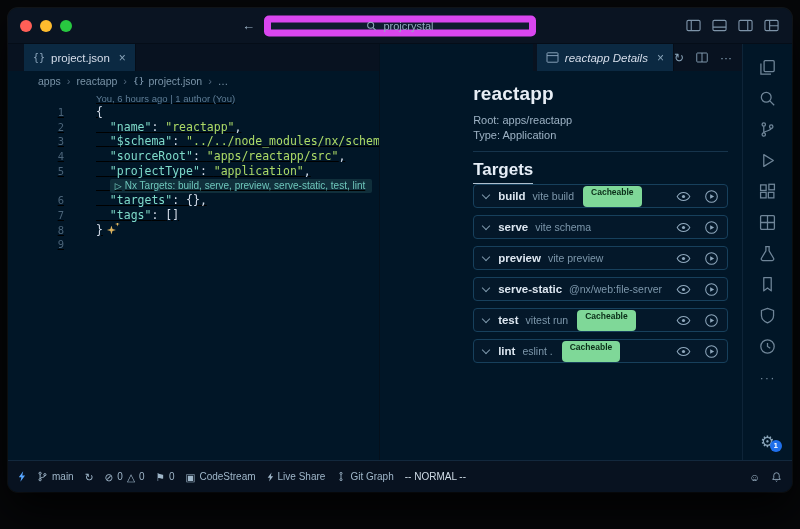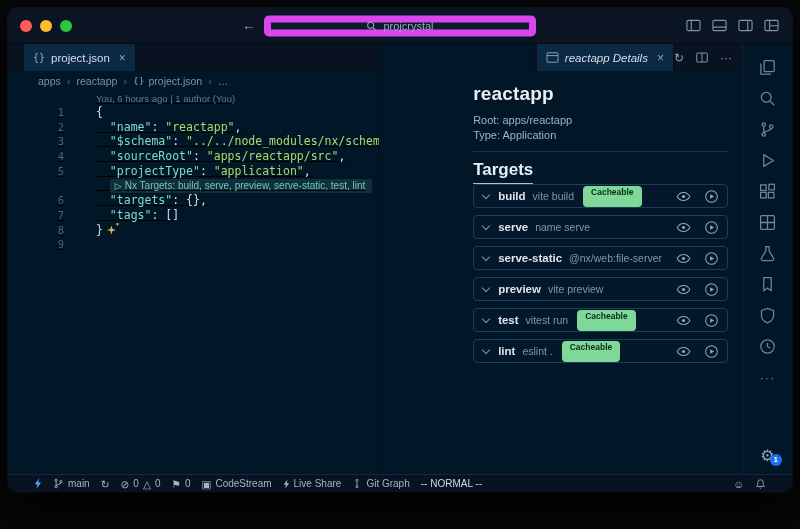--- a/index.html
+++ b/index.html
@@ -103,22 +103,22 @@
   .acb { height:31px; width:100%; display:flex; align-items:center; justify-content:center;
          color:#6f8598; cursor:pointer; }
   .acb .char-ic { font-size:13px; letter-spacing:1px; }
   .act-bottom { margin-top:auto; position:relative; cursor:pointer; }
   .gear { font-size:16px; color:#8aa5ba; }
   .nbadge { position:absolute; right:-7px; bottom:-1px; width:12px; height:12px; border-radius:50%;
             background:#1f6feb; color:#fff; font-size:8px; line-height:12px; text-align:center;
             font-weight:700; }
 
   
-  .statusbar { height:18px; flex:none; background:#081220; border-top:1px solid #13283d;
-               display:flex; align-items:center; padding:0 26px; font-size:10px; color:#9fb6c9; }
+  .statusbar { height:32px; flex:none; background:#081220; border-top:1px solid #13283d;
+               display:flex; align-items:center; padding:0 10px; font-size:10px; color:#9fb6c9; }
   .sb-left { display:flex; align-items:center; gap:11px; min-width:0; }
   .sb-right { margin-left:auto; display:flex; align-items:center; gap:11px; }
   .sbi { display:flex; align-items:center; gap:4px; cursor:pointer; white-space:nowrap; }
   .sbi .ic { font-size:10.5px; display:flex; align-items:center; }
   .sbi.remote .ic { color:#58a6ff; }
   .sbi.vim { color:#cfdbe6; }
   svg { display:block; }
 </style>
 </head>
 <body>
@@ -268,57 +268,57 @@
                   <span class="ticon">
                     <svg width="15" height="15" viewBox="0 0 16 16" fill="none" stroke="currentColor" stroke-width="1.1">
                       <circle cx="8" cy="8" r="6.2"></circle>
                       <path d="M6.6 5.5v5l4.2-2.5z" fill="currentColor" stroke="none"></path>
                     </svg>
                   </span>
                 </div>
                 <div class="trow">
                   <span class="chev"></span>
                   <span class="tname">serve</span>
-                  <span class="tcmd">name serve</span>
+                  <span class="tcmd">vite schema</span>
+                  <span class="sp"></span>
+                  <span class="ticon">
+                    <svg width="15" height="15" viewBox="0 0 16 16" fill="none" stroke="currentColor" stroke-width="1.1">
+                      <path d="M8 3.7c3 0 5.4 1.9 6.7 4.3C13.4 10.4 11 12.3 8 12.3S2.6 10.4 1.3 8C2.6 5.6 5 3.7 8 3.7z"></path>
+                      <circle cx="8" cy="8" r="1.7" fill="currentColor" stroke="none"></circle>
+                    </svg>
+                  </span>
+                  <span class="ticon">
+                    <svg width="15" height="15" viewBox="0 0 16 16" fill="none" stroke="currentColor" stroke-width="1.1">
+                      <circle cx="8" cy="8" r="6.2"></circle>
+                      <path d="M6.6 5.5v5l4.2-2.5z" fill="currentColor" stroke="none"></path>
+                    </svg>
+                  </span>
+                </div>
+                <div class="trow">
+                  <span class="chev"></span>
+                  <span class="tname">preview</span>
+                  <span class="tcmd">vite preview</span>
                   <span class="sp"></span>
                   <span class="ticon">
                     <svg width="15" height="15" viewBox="0 0 16 16" fill="none" stroke="currentColor" stroke-width="1.1">
                       <path d="M8 3.7c3 0 5.4 1.9 6.7 4.3C13.4 10.4 11 12.3 8 12.3S2.6 10.4 1.3 8C2.6 5.6 5 3.7 8 3.7z"></path>
                       <circle cx="8" cy="8" r="1.7" fill="currentColor" stroke="none"></circle>
                     </svg>
                   </span>
                   <span class="ticon">
                     <svg width="15" height="15" viewBox="0 0 16 16" fill="none" stroke="currentColor" stroke-width="1.1">
                       <circle cx="8" cy="8" r="6.2"></circle>
                       <path d="M6.6 5.5v5l4.2-2.5z" fill="currentColor" stroke="none"></path>
                     </svg>
                   </span>
                 </div>
                 <div class="trow">
                   <span class="chev"></span>
                   <span class="tname">serve-static</span>
                   <span class="tcmd">@nx/web:file-server</span>
-                  <span class="sp"></span>
-                  <span class="ticon">
-                    <svg width="15" height="15" viewBox="0 0 16 16" fill="none" stroke="currentColor" stroke-width="1.1">
-                      <path d="M8 3.7c3 0 5.4 1.9 6.7 4.3C13.4 10.4 11 12.3 8 12.3S2.6 10.4 1.3 8C2.6 5.6 5 3.7 8 3.7z"></path>
-                      <circle cx="8" cy="8" r="1.7" fill="currentColor" stroke="none"></circle>
-                    </svg>
-                  </span>
-                  <span class="ticon">
-                    <svg width="15" height="15" viewBox="0 0 16 16" fill="none" stroke="currentColor" stroke-width="1.1">
-                      <circle cx="8" cy="8" r="6.2"></circle>
-                      <path d="M6.6 5.5v5l4.2-2.5z" fill="currentColor" stroke="none"></path>
-                    </svg>
-                  </span>
-                </div>
-                <div class="trow">
-                  <span class="chev"></span>
-                  <span class="tname">preview</span>
-                  <span class="tcmd">vite preview</span>
                   <span class="sp"></span>
                   <span class="ticon">
                     <svg width="15" height="15" viewBox="0 0 16 16" fill="none" stroke="currentColor" stroke-width="1.1">
                       <path d="M8 3.7c3 0 5.4 1.9 6.7 4.3C13.4 10.4 11 12.3 8 12.3S2.6 10.4 1.3 8C2.6 5.6 5 3.7 8 3.7z"></path>
                       <circle cx="8" cy="8" r="1.7" fill="currentColor" stroke="none"></circle>
                     </svg>
                   </span>
                   <span class="ticon">
                     <svg width="15" height="15" viewBox="0 0 16 16" fill="none" stroke="currentColor" stroke-width="1.1">
                       <circle cx="8" cy="8" r="6.2"></circle>

